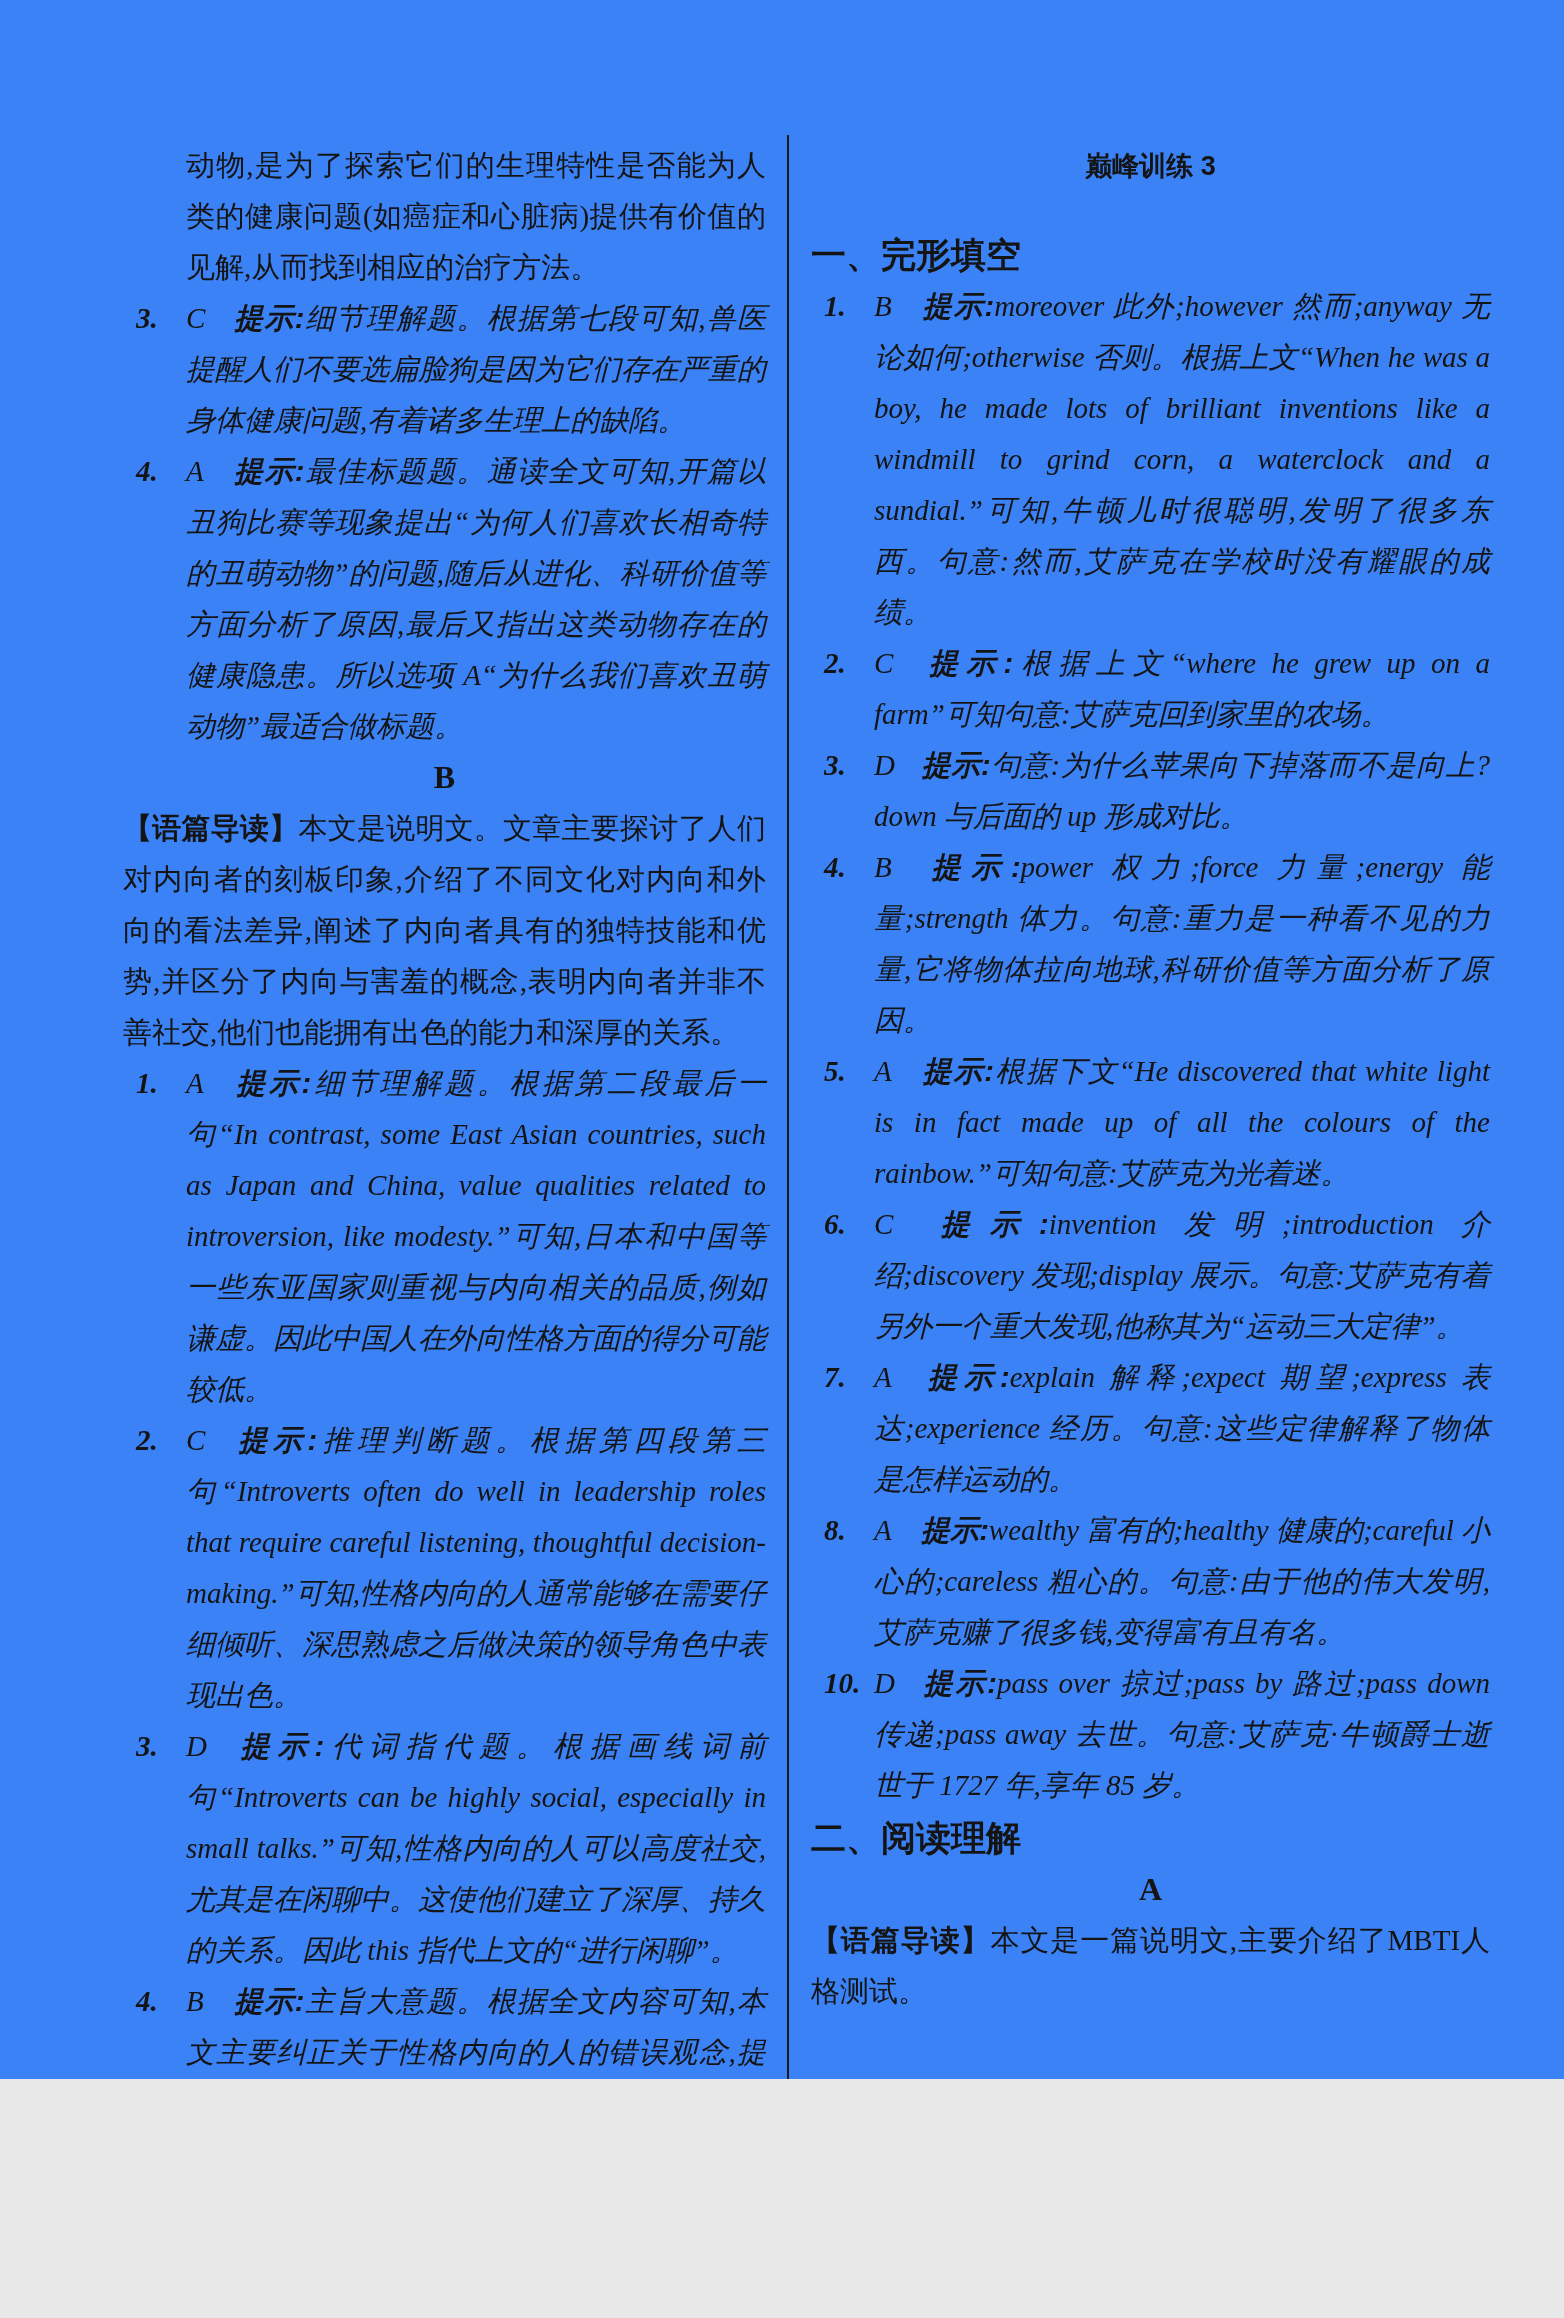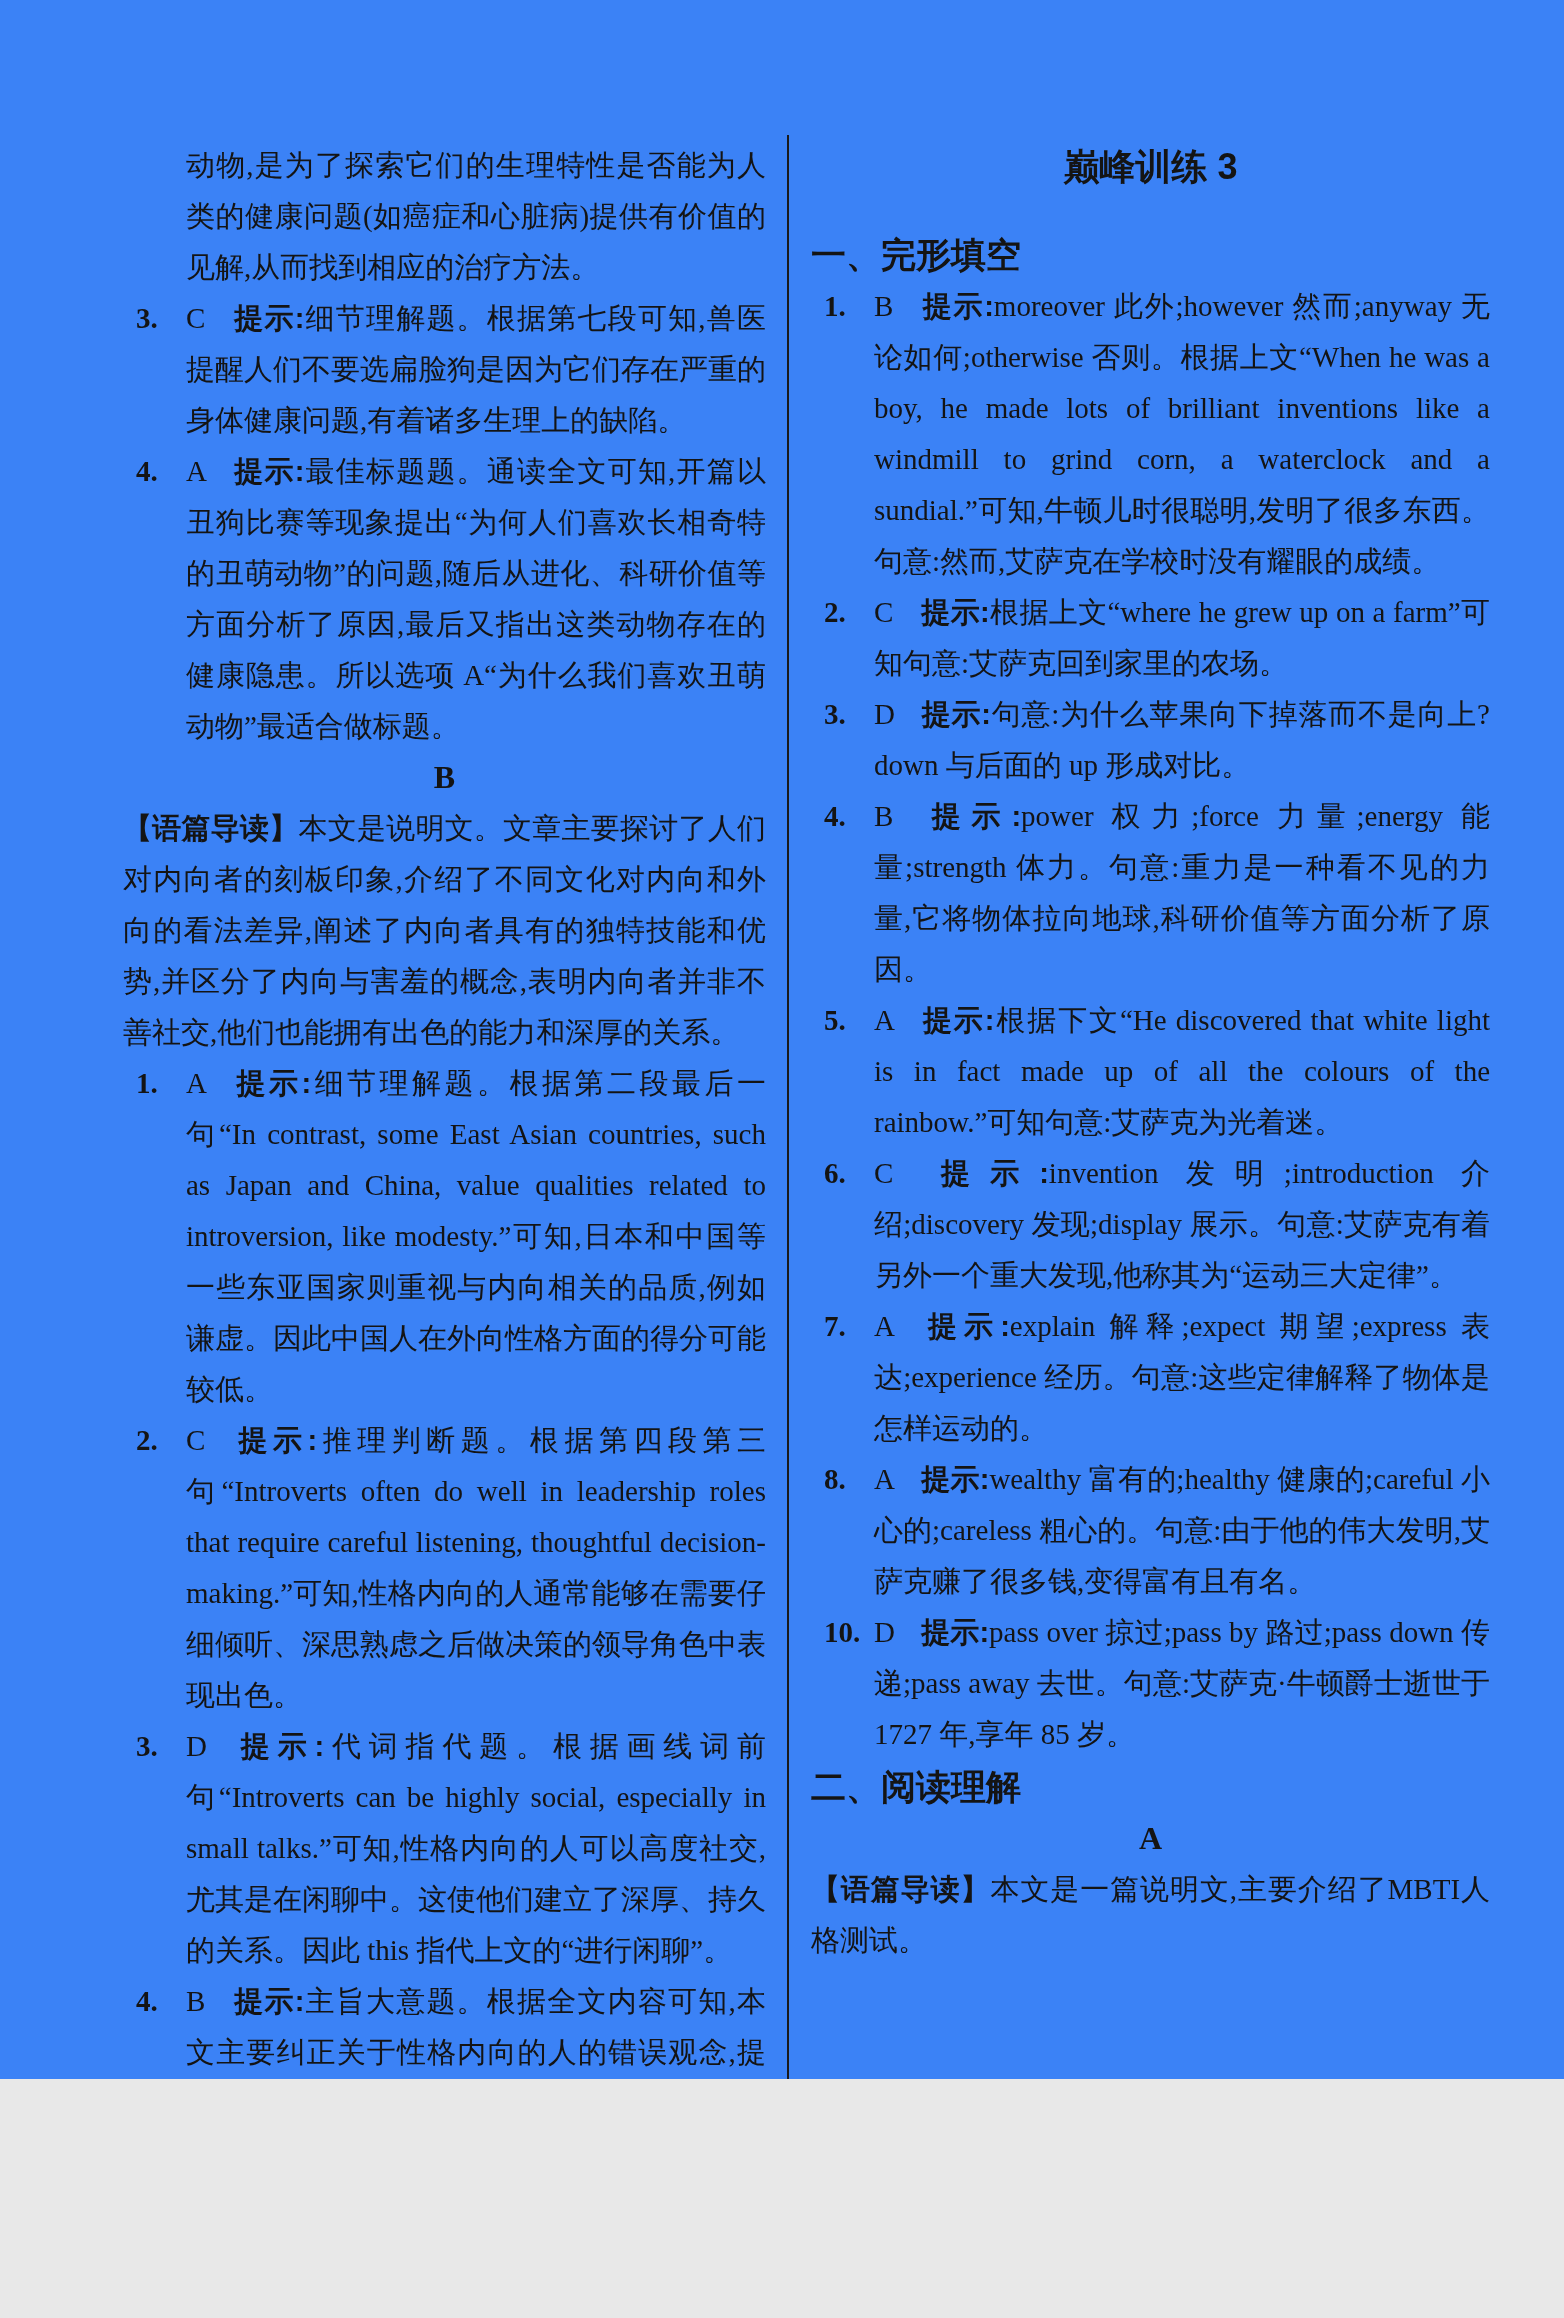--- a/index.html
+++ b/index.html
@@ -23,21 +23,21 @@
   .divider {
     position: absolute;
     left: 787px; top: 135px;
     width: 2px; height: 2069px;
     background: #1a1a1a;
   }
   .col-title {
     text-align: center;
     font-family: "Liberation Sans", "DejaVu Sans", sans-serif;
     font-weight: bold;
-    font-size: 36px;
+    font-size: 27px;
     line-height: 57px;
     margin-bottom: 33px;
     text-align-last: center;
   }
   .section-heading {
     font-family: "Liberation Sans", "DejaVu Sans", sans-serif;
     font-weight: bold;
     font-size: 35px;
     line-height: 53px;
     text-align: left;
@@ -48,21 +48,21 @@
     text-align: center;
     text-align-last: center;
     font-weight: bold;
     font-size: 32px;
     line-height: 51px;
   }
   .guide-label, .tip {
     font-family: "Liberation Sans", "DejaVu Sans", sans-serif;
     font-weight: bold;
   }
-  .item { padding-left: 63px; }
+  .item { padding-left: 63px; font-style: italic; }
   .item .num {
     display: inline-block;
     width: 63px;
     margin-left: -63px;
     padding-left: 13px;
     box-sizing: border-box;
     font-weight: bold;
   }
   .item .ans {
     display: inline-block;

